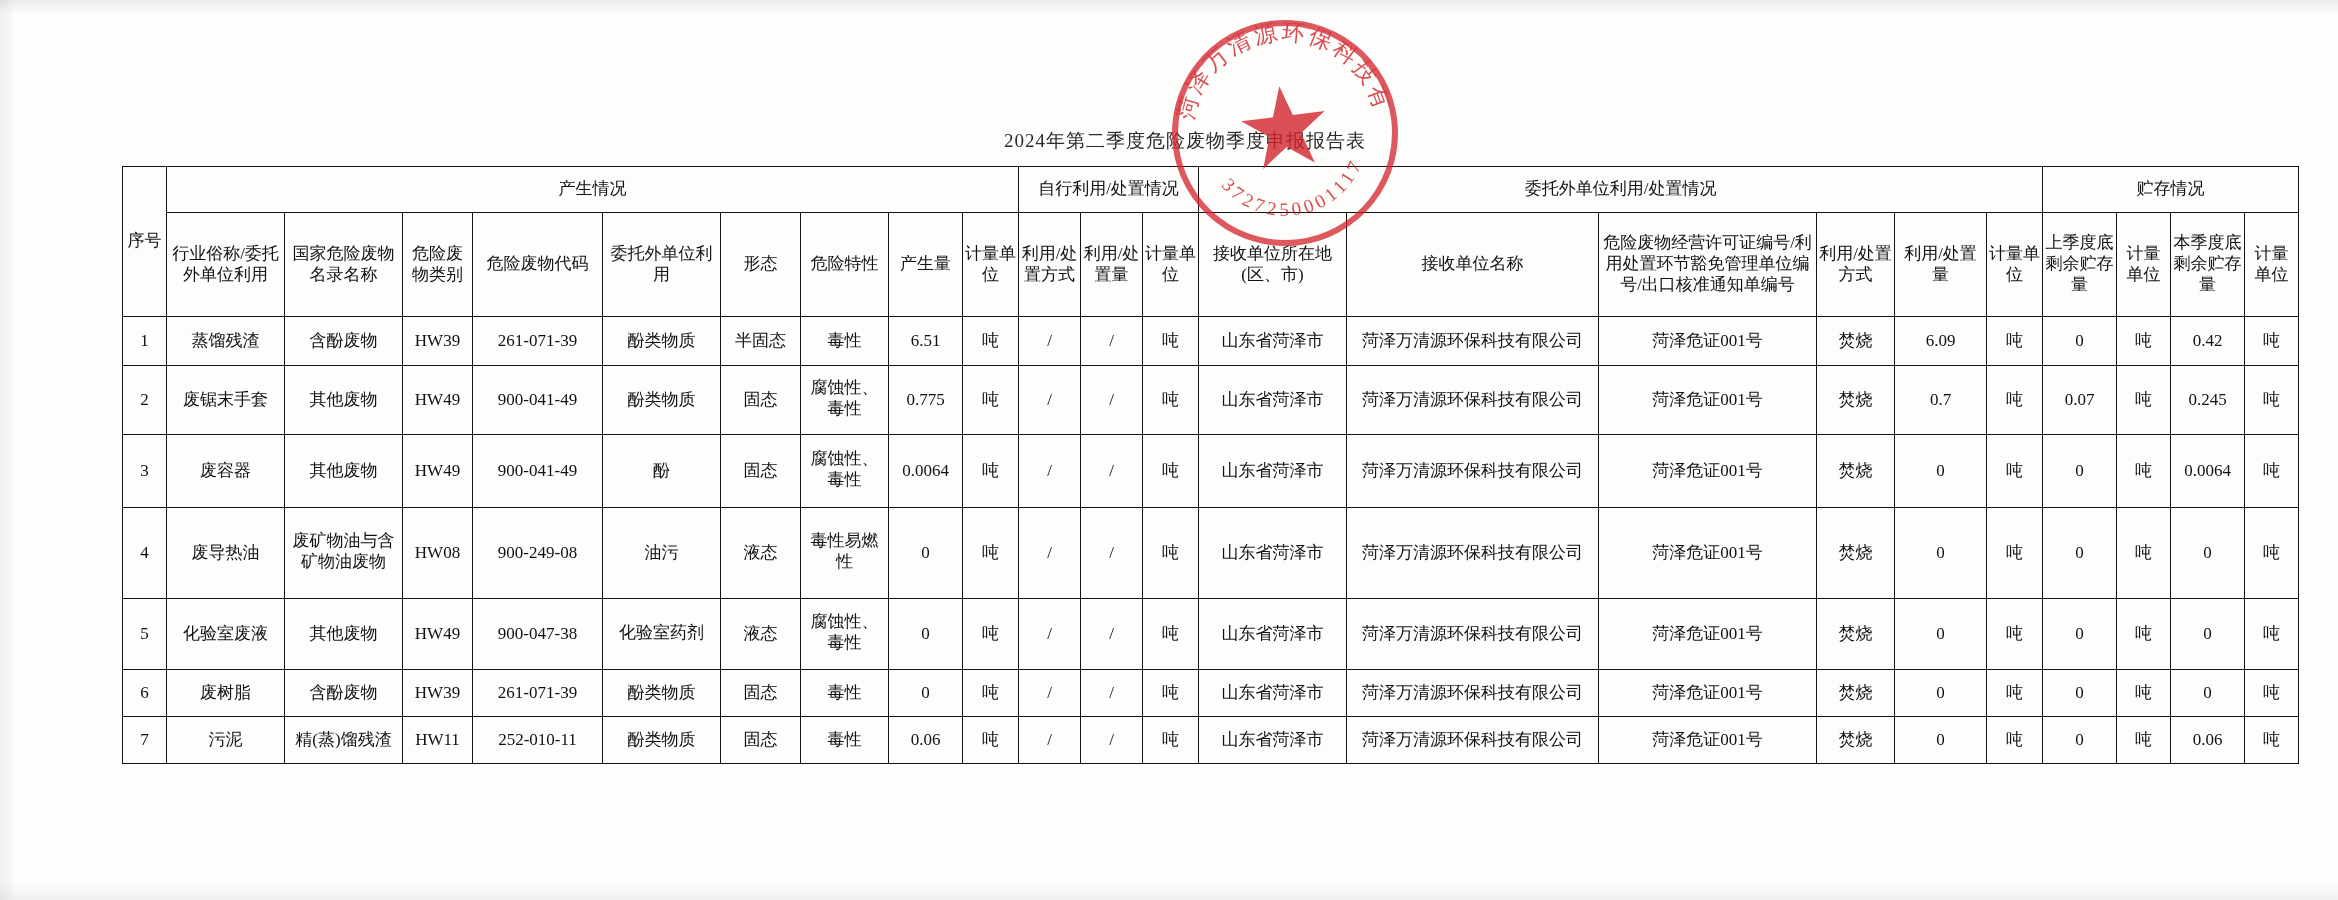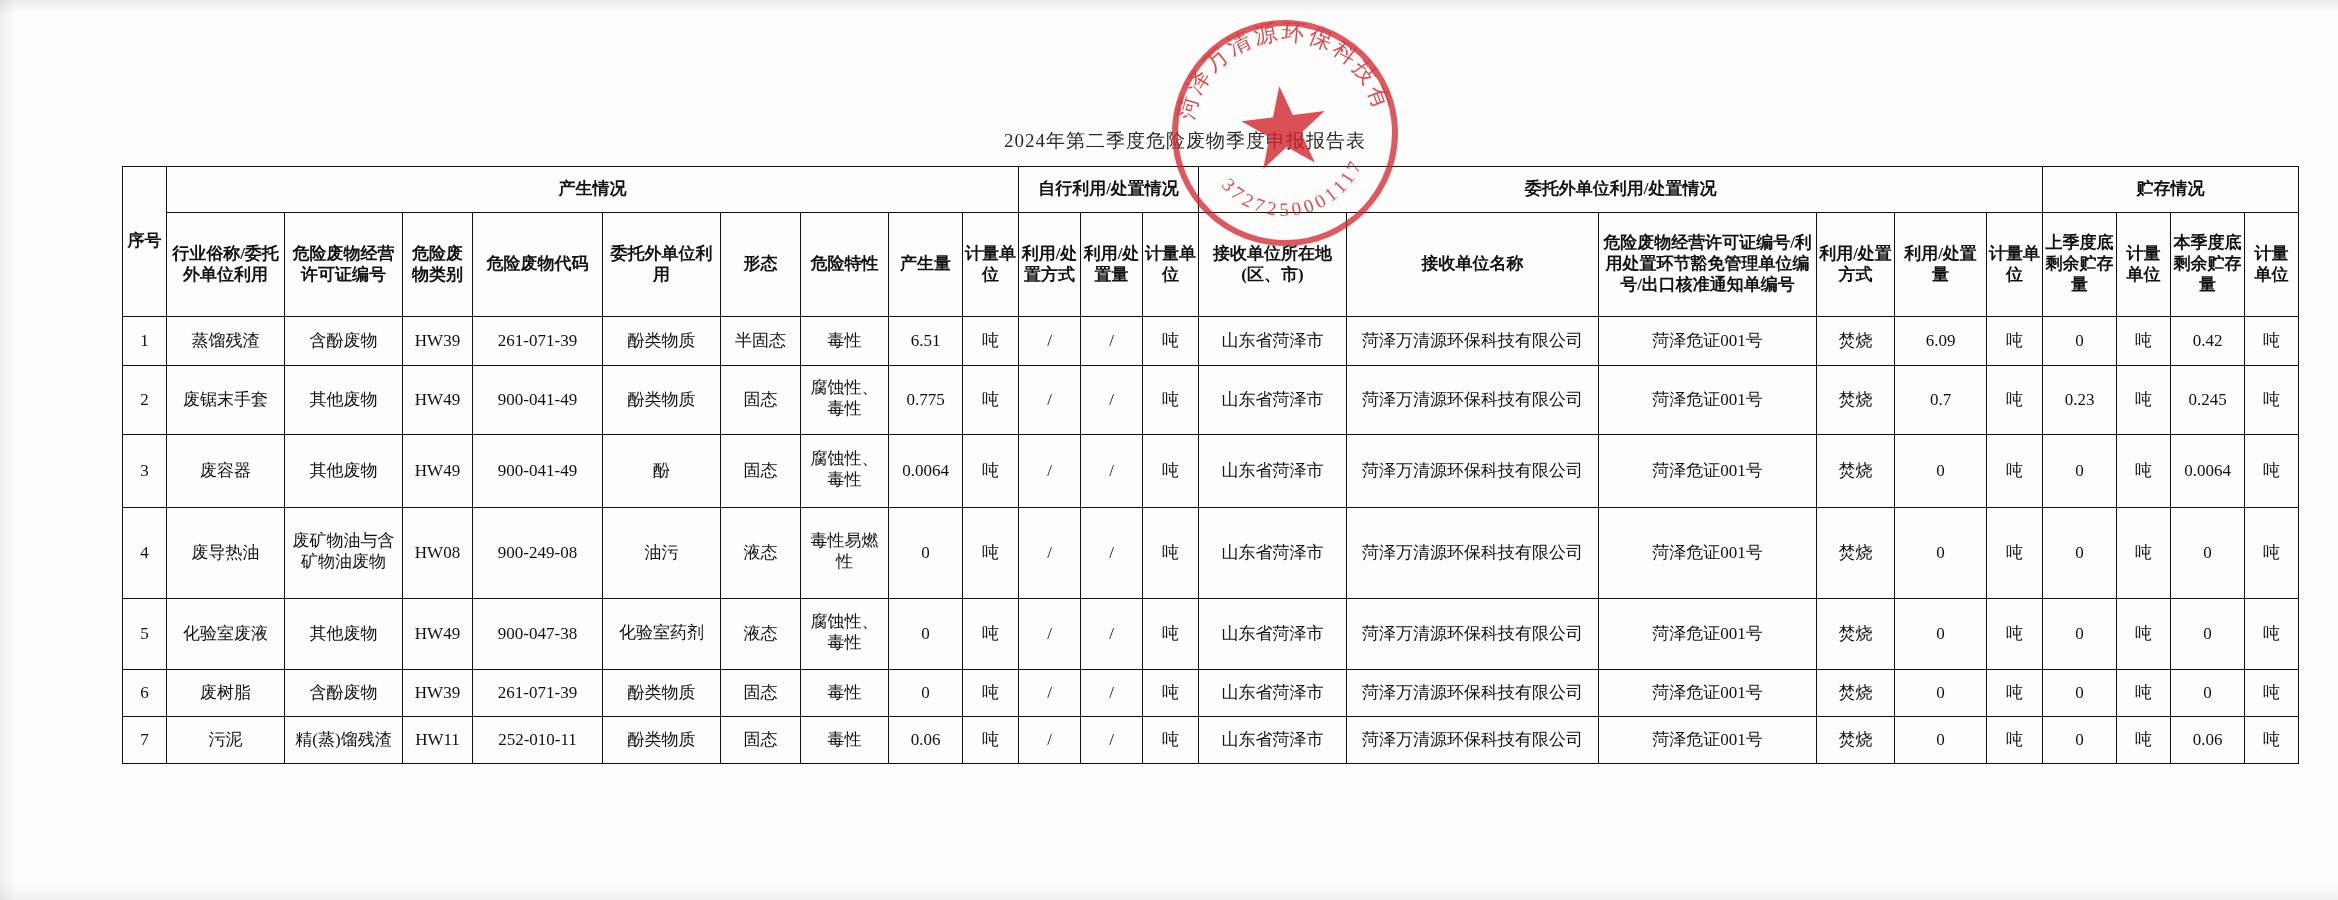--- a/index.html
+++ b/index.html
@@ -51,21 +51,21 @@
     border: 1px solid #111;
     text-align: center;
     vertical-align: middle;
     font-size: 17px;
     line-height: 1.22;
     padding: 2px 2px;
     word-break: break-all;
     color: #111;
   }
   table.declaration thead th {
-    font-weight: bold;
+    font-weight: normal;
     margin-left: 47px;
   }
   
   .grp {
     height: 46px;
     font-size: 18px;
   }
   
   .sub {
     height: 104px;
@@ -152,21 +152,21 @@
       <thead>
         <tr class="grp">
           <th rowspan="2">序号</th>
           <th colspan="9">产生情况</th>
           <th colspan="3">自行利用/处置情况</th>
           <th colspan="6">委托外单位利用/处置情况</th>
           <th colspan="4">贮存情况</th>
         </tr>
         <tr class="sub">
           <th>行业俗称/委托外单位利用</th>
-          <th>危险废物经营许可证编号</th>
+          <th>国家危险废物名录名称</th>
           <th>危险废物类别</th>
           <th>危险废物代码</th>
           <th>委托外单位利用</th>
           <th>形态</th>
           <th>危险特性</th>
           <th>产生量</th>
           <th>计量单位</th>
           <th>利用/处置方式</th>
           <th>利用/处置量</th>
           <th>计量单位</th>
@@ -223,21 +223,21 @@
           <td>吨</td>
           <td>/</td>
           <td>/</td>
           <td>吨</td>
           <td class="nowrap">山东省菏泽市</td>
           <td class="nowrap">菏泽万清源环保科技有限公司</td>
           <td class="nowrap">菏泽危证001号</td>
           <td>焚烧</td>
           <td>0.7</td>
           <td>吨</td>
-          <td>0.23</td>
+          <td>0.07</td>
           <td>吨</td>
           <td>0.245</td>
           <td>吨</td>
         </tr>
 
         <tr class="r3">
           <td>3</td>
           <td>废容器</td>
           <td>其他废物</td>
           <td>HW49</td>

